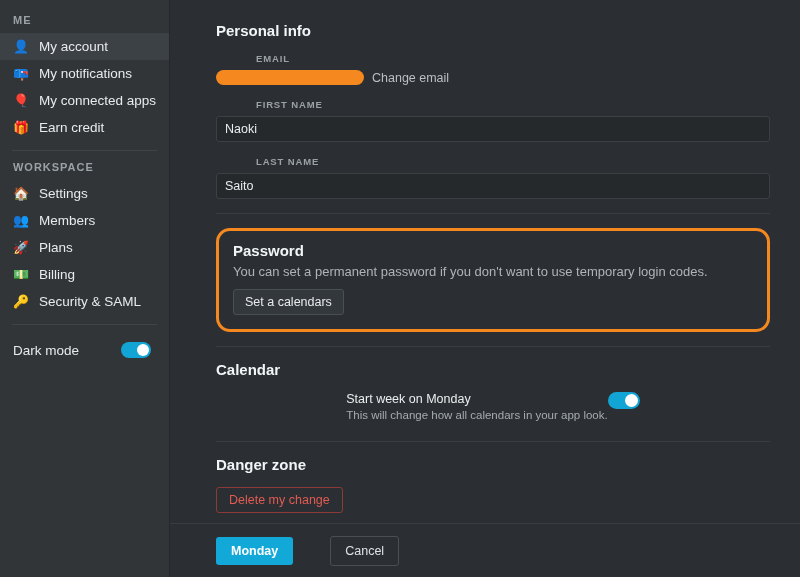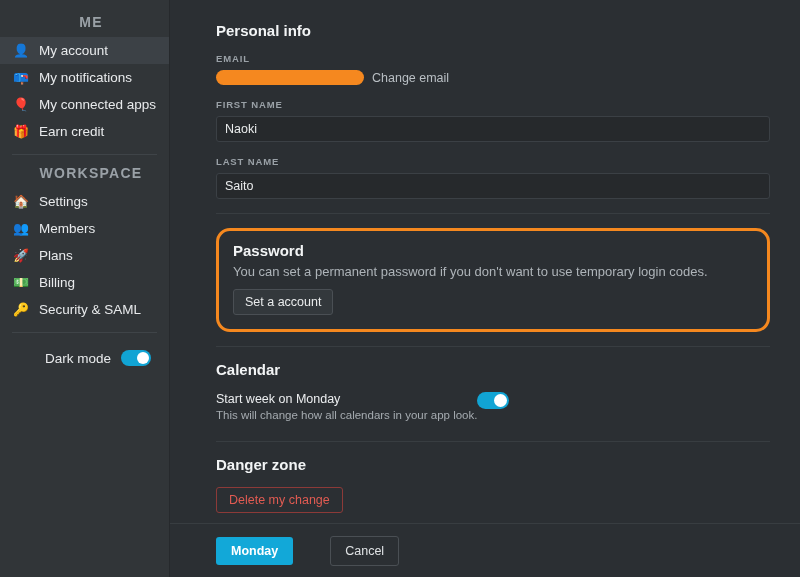--- a/index.html
+++ b/index.html
@@ -25,27 +25,26 @@
     min-width: 170px;
     height: 577px;
     background: #313538;
     border-right: 1px solid #26292c;
     display: flex;
     flex-direction: column;
     padding-top: 8px;
   }
 
   .group-label {
-    font-size: 14px;
+    font-size: 11px;
     letter-spacing: 0.09em;
     font-weight: bold;
     color: #9aa1a7;
     padding: 6px 0 7px 13px;
     text-transform: uppercase;
-    text-align: center;
   }
 
   .nav-item {
     display: flex;
     align-items: center;
     height: 27px;
     padding-left: 13px;
     gap: 9px;
     cursor: pointer;
     color: #e8eaec;
@@ -72,21 +71,20 @@
   .darkmode-row {
     display: flex;
     align-items: center;
     justify-content: space-between;
     padding: 0 18px 0 13px;
     height: 30px;
     margin-top: 6px;
     color: #e8eaec;
     font-size: 13.5px;
     cursor: pointer;
-    margin-left: 32px;
   }
 
   .toggle {
     width: 30px;
     height: 16px;
     border-radius: 9px;
     background: #11a4d4;
     position: relative;
     flex: none;
     cursor: pointer;
@@ -128,20 +126,21 @@
 
   .field { margin-bottom: 14px; }
 
   .field-label {
     font-size: 9.5px;
     letter-spacing: 0.09em;
     font-weight: bold;
     color: #9aa1a7;
     text-transform: uppercase;
     margin-bottom: 6px;
+    margin-left: 40px;
   }
 
   .input {
     width: 100%;
     height: 24px;
     background: #26292c;
     border: 1px solid #3b4045;
     border-radius: 3px;
     color: #e9ebec;
     font-size: 12.5px;
@@ -199,21 +198,21 @@
     font-size: 12.5px;
     font-family: "Liberation Sans", sans-serif;
     padding: 5px 11px;
     cursor: pointer;
   }
 
   
   .cal-row {
     display: flex;
     align-items: flex-start;
-    justify-content: flex-start;
+    justify-content: center;
   }
   .cal-title {
     font-size: 12.5px;
     color: #eceef0;
     margin-bottom: 3px;
   }
   .cal-sub {
     font-size: 11.5px;
     color: #a5abb0;
   }
@@ -356,21 +355,21 @@
         <div class="field-label">LAST NAME</div>
         <input class="input" type="text" value="Saito" style="">
       </div>
 
       <div class="hr"></div>
 
       <div class="pw-wrap">
         <div class="pw-highlight">
           <div class="section-title" style="margin-bottom:0">Password</div>
           <div class="pw-desc">You can set a permanent password if you don't want to use temporary login codes.</div>
-          <button class="btn-outline">Set a account</button>
+          <button class="btn-outline">Set a calendars</button>
         </div>
       </div>
 
       <div class="hr"></div>
 
       <div>
         <div class="section-title">Calendar</div>
         <div class="cal-row">
           <div>
             <div class="cal-title">Start week on Monday</div>

